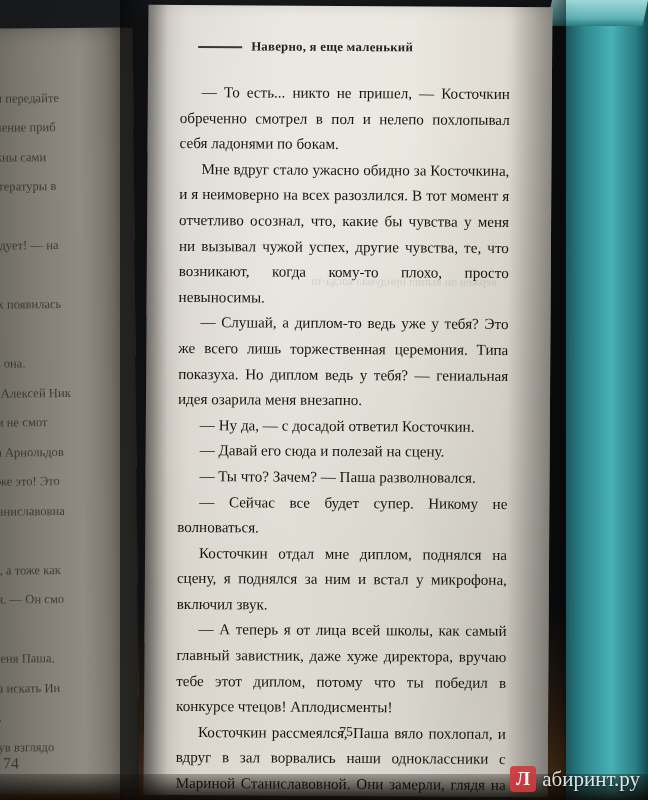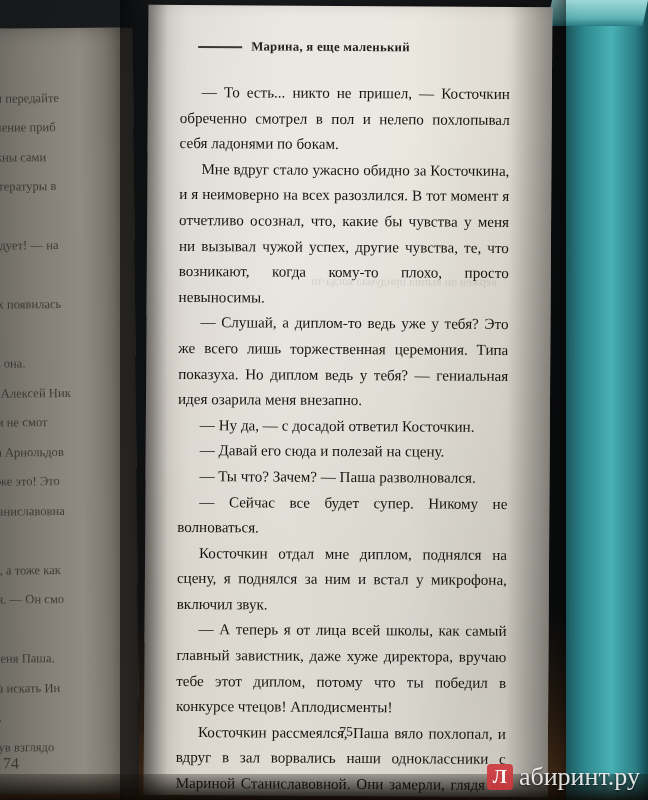--- a/index.html
+++ b/index.html
@@ -217,21 +217,21 @@
     background: #cf3a3f;
     color: #fff;
     font-family: "Liberation Serif", serif;
     font-size: 19px;
     line-height: 26px;
     text-align: center;
     font-weight: 700;
   }
   .watermark .wm-text {
     color: #f2f2f2;
-    font-size: 26px;
+    font-size: 21px;
     font-family: "Liberation Serif", serif;
     text-shadow: 0 1px 3px rgba(0,0,0,0.8);
   }
 
   
   .table-strip {
     position: absolute;
     left: 0; right: 0; bottom: 0;
     height: 26px;
     background: linear-gradient(180deg, rgba(20,14,8,0.3), rgba(10,7,4,0.9));
@@ -285,21 +285,21 @@
   <div class="gutter"></div>
 
   <div class="page-right">
     <div class="paper-grain"></div>
 
     <div class="showthrough">вержен он выпил придумал когда-то</div>
 
     <div class="content">
       <div class="runhead">
         <div class="rule"></div>
-        <div class="rh-text">Марина, я еще маленький</div>
+        <div class="rh-text">Наверно, я еще маленький</div>
       </div>
       <div id="body-text">
           <p class="body">— То есть... никто не пришел, — Косточкин обреченно смотрел в пол и нелепо похлопывал себя ладонями по бокам.</p>
           <p class="body">Мне вдруг стало ужасно обидно за Косточкина, и я неимоверно на всех разозлился. В тот момент я отчетливо осознал, что, какие бы чувства у меня ни вызывал чужой успех, другие чувства, те, что возникают, когда кому-то плохо, просто невыносимы.</p>
           <p class="body">— Слушай, а диплом-то ведь уже у тебя? Это же всего лишь торжественная церемония. Типа показуха. Но диплом ведь у тебя? — гениальная идея озарила меня внезапно.</p>
           <p class="body">— Ну да, — с досадой ответил Косточкин.</p>
           <p class="body">— Давай его сюда и полезай на сцену.</p>
           <p class="body">— Ты что? Зачем? — Паша разволновался.</p>
           <p class="body">— Сейчас все будет супер. Никому не волноваться.</p>
           <p class="body">Косточкин отдал мне диплом, поднялся на сцену, я поднялся за ним и встал у микрофона, включил звук.</p>

